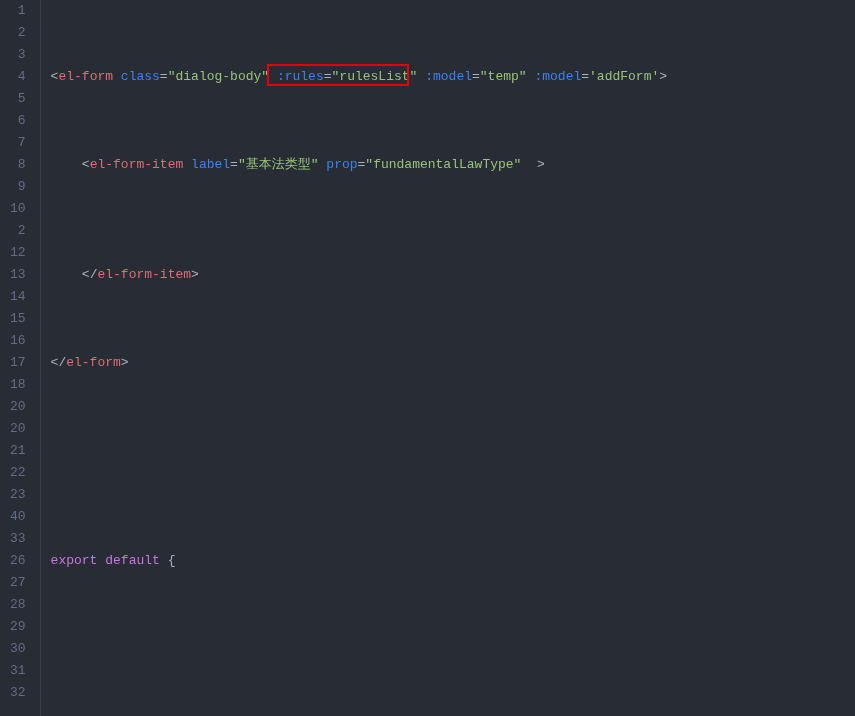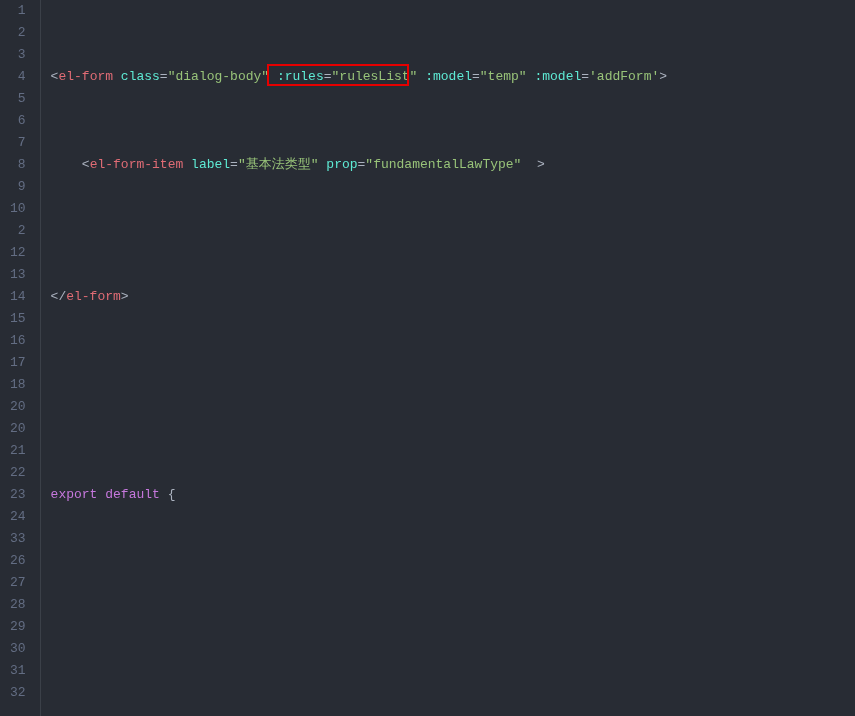--- a/index.html
+++ b/index.html
@@ -28,21 +28,21 @@
   }
   .gutter div { height: 22px; }
   .code {
     padding-left: 10px;
     white-space: pre;
     position: relative;
     flex: 1;
   }
   .code-line { height: 22px; position: relative; }
   .c-tag { color: #e06c75; margin-top: 23px; }
-  .c-attr { color: #5eead4; }
+  .c-attr { color: #3b82f6; }
   .c-str { color: #98c379; }
   .c-punc { color: #abb2bf; }
   .c-key { color: #c678dd; margin-top: 40px; }
 
   .hl-box {
     position: absolute;
     border: 2px solid #e60000;
     pointer-events: none;
   }
   .hl1 {
@@ -73,38 +73,39 @@
     <div>14</div>
     <div>15</div>
     <div>16</div>
     <div>17</div>
     <div>18</div>
     <div>20</div>
     <div>20</div>
     <div>21</div>
     <div>22</div>
     <div>23</div>
-    <div>24</div>
+    <div>40</div>
     <div>33</div>
     <div>26</div>
     <div>27</div>
     <div>28</div>
     <div>29</div>
     <div>30</div>
     <div>31</div>
     <div>32</div>
   </div>
 
   <div class="code">
 
     <div class="code-line"><span class="c-punc">&lt;</span><span class="c-tag">el-form</span><span> </span><span class="c-attr">class</span><span class="c-punc">=</span><span class="c-str">"dialog-body"</span><span> </span><span class="c-attr">:rules</span><span class="c-punc">=</span><span class="c-str">"rulesList"</span><span> </span><span class="c-attr">:model</span><span class="c-punc">=</span><span class="c-str">"temp"</span><span> </span><span class="c-attr">:model</span><span class="c-punc">=</span><span class="c-str">'addForm'</span><span class="c-punc">&gt;</span><div class="hl-box hl1"></div></div>
 
     <div class="code-line"><span>    </span><span class="c-punc">&lt;</span><span class="c-tag">el-form-item</span><span> </span><span class="c-attr">label</span><span class="c-punc">=</span><span class="c-str">"基本法类型"</span><span> </span><span class="c-attr">prop</span><span class="c-punc">=</span><span class="c-str">"fundamentalLawType"</span><span class="c-punc">  &gt;</span></div>
 
 
+    <div class="code-line"><span>    </span><span class="c-punc">&lt;/</span><span class="c-tag">el-form-item</span><span class="c-punc">&gt;</span></div>
 
     <div class="code-line"><span class="c-punc">&lt;/</span><span class="c-tag">el-form</span><span class="c-punc">&gt;</span></div>
 
     <div class="code-line"><span></span></div>
 
 
     <div class="code-line"><span class="c-key">export</span><span> </span><span class="c-key">default</span><span class="c-punc"> {</span></div>
 
     
 

